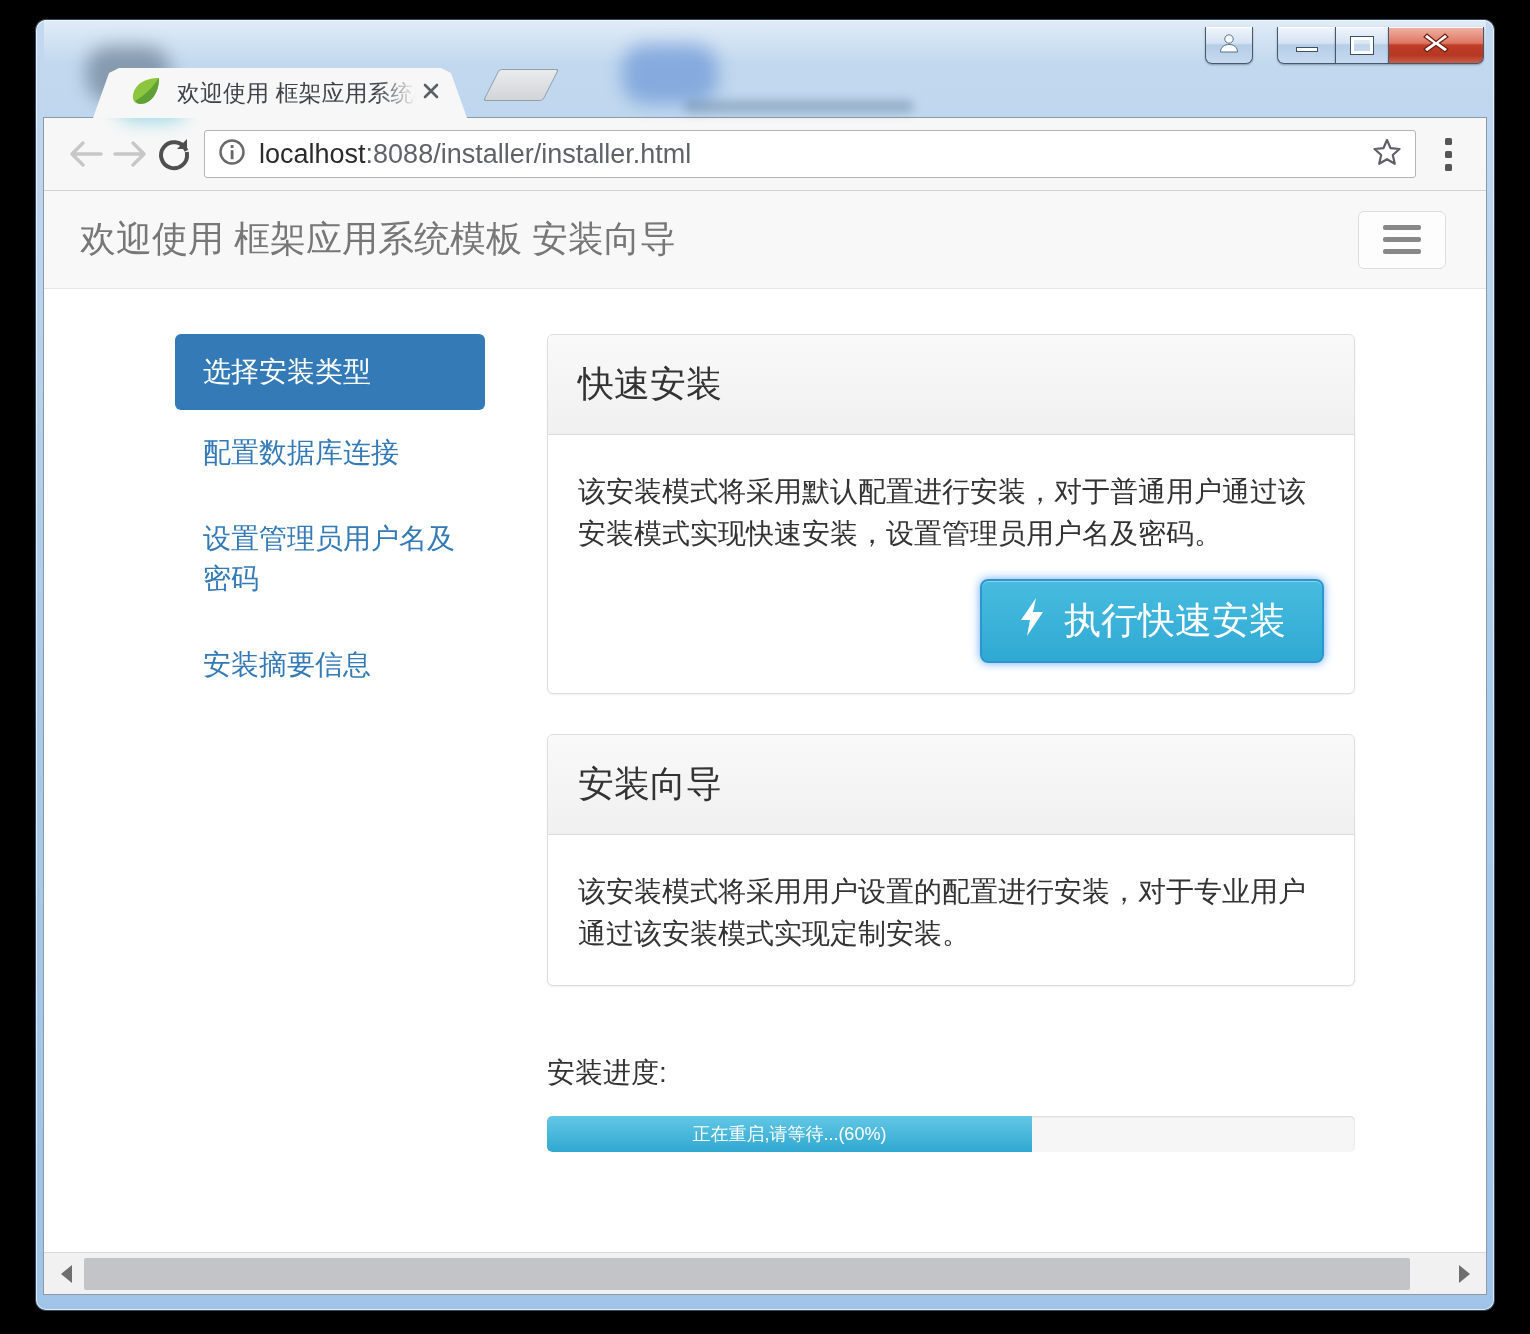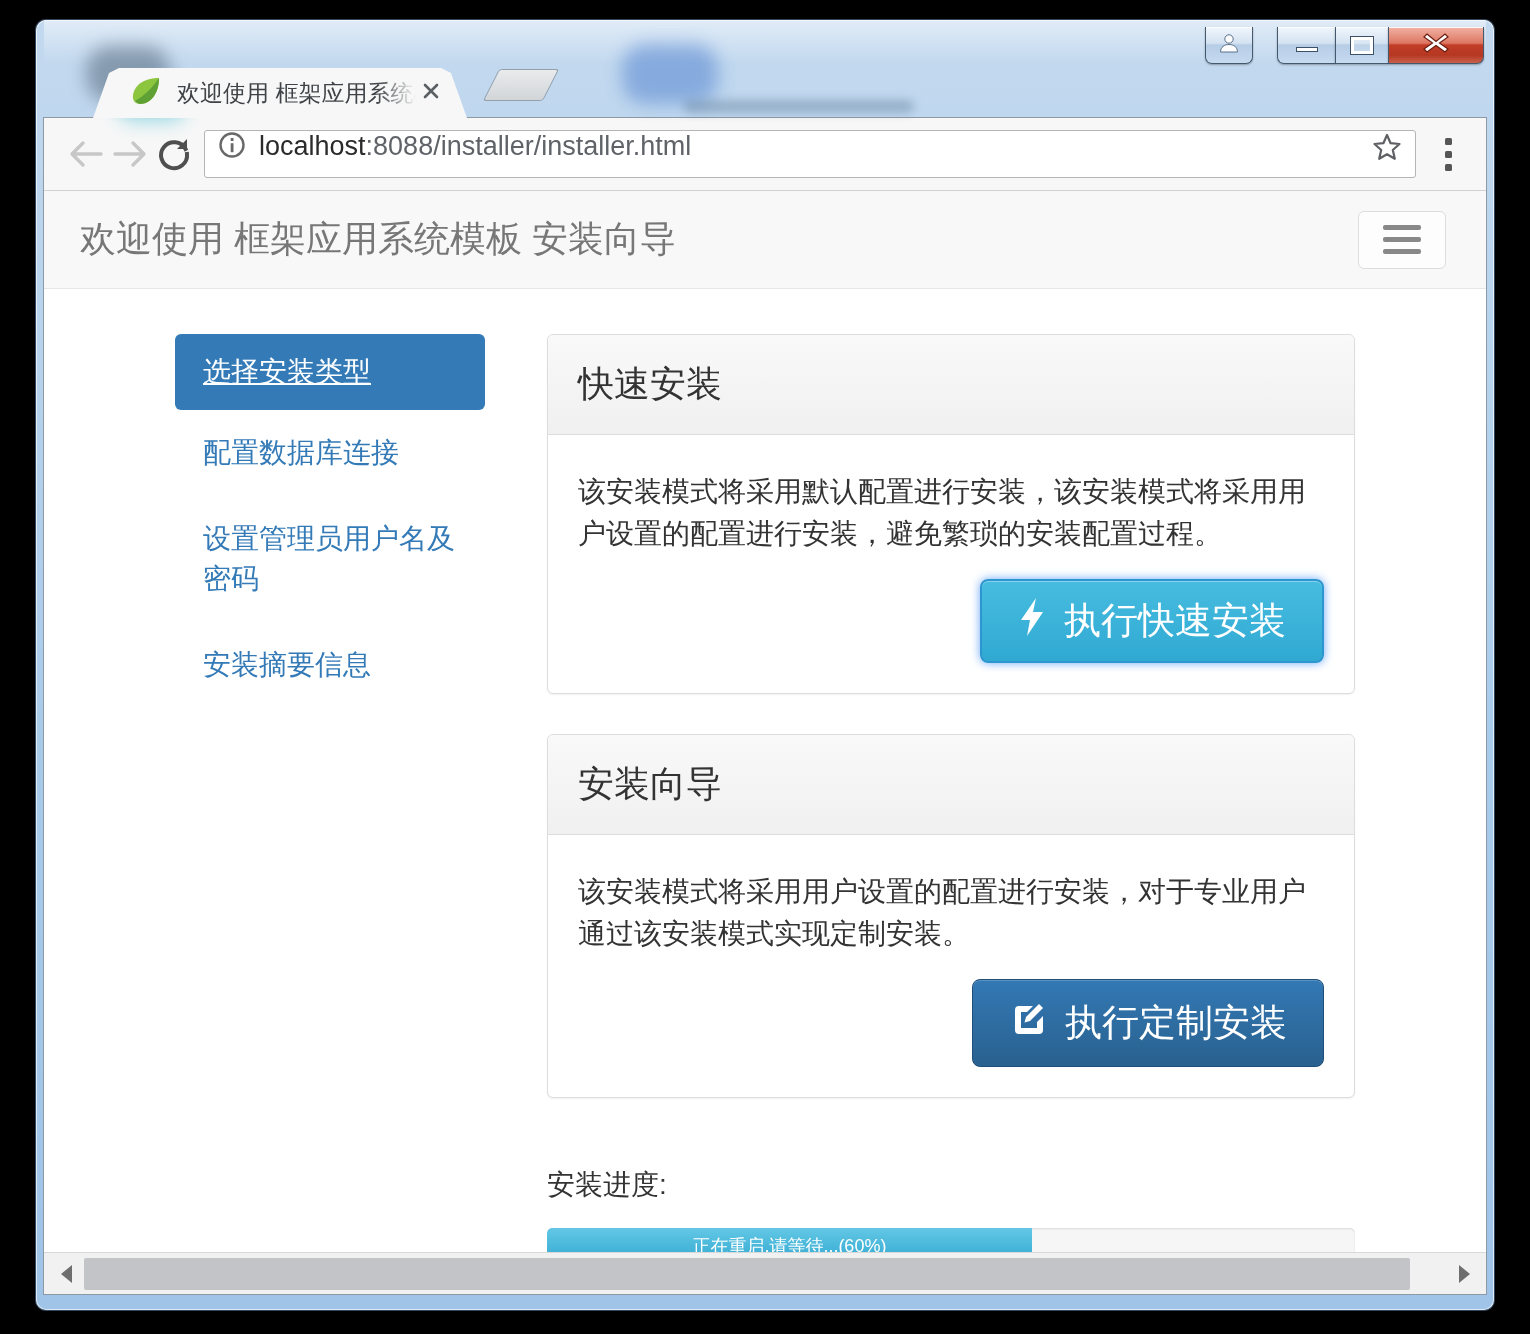--- a/index.html
+++ b/index.html
@@ -46,39 +46,39 @@
     -webkit-mask-image:linear-gradient(to right,#000 82%,transparent 98%); mask-image:linear-gradient(to right,#000 82%,transparent 98%); }
   .newtab { position:absolute; left:447px; bottom:17px; width:60px; height:32px; transform:skewX(-27deg);
     background:linear-gradient(180deg,#e9ebed,#d2d5d8); border:1px solid #93a0ab; border-radius:3px; }
 
   .chrome-body { flex:1; display:flex; flex-direction:column; background:#fff;
     box-shadow:0 0 0 1px #8d99a5; min-height:0; }
   .toolbar { height:73px; flex:none; background:#f7f7f7; border-bottom:1px solid #d2d2d2;
     display:flex; align-items:center; padding:0 16px 0 20px; }
   .nav-ic { width:44px; height:44px; display:flex; align-items:center; justify-content:center; flex:none; }
   .omnibox { flex:1; height:48px; margin:0 10px 0 8px; background:#fff; border:1px solid #b5b5b5; border-radius:3px;
-    display:flex; padding:0 12px 0 13px; min-width:0; }
+    display:flex; align-items:center; padding:0 12px 0 13px; min-width:0; }
   .url-text { flex:1; margin-left:13px; font-size:27px; white-space:nowrap; overflow:hidden; }
   .url-host { color:#2b2b2b; } .url-path { color:#5f6368; }
   .menu-dots { width:44px; height:44px; display:flex; flex-direction:column; align-items:center; justify-content:center; gap:6px; }
   .dot { width:7px; height:7px; background:#565656; border-radius:1.5px; }
 
   
   .viewport { flex:1; background:#fff; overflow:hidden; position:relative; min-height:0;
     font-family:"Liberation Sans","DejaVu Sans",sans-serif; }
   .navbar { height:98px; background:#f8f8f8; border-bottom:1px solid #e7e7e7; display:flex; align-items:center; }
   .brand { margin-left:36px; font-size:36px; color:#777; letter-spacing:0; }
   .hamburger { margin-left:auto; margin-right:40px; width:88px; height:58px; border:1px solid #ddd; border-radius:6px;
     background:#fdfdfd; display:flex; flex-direction:column; align-items:center; justify-content:center; gap:7px; }
   .hbar { width:38px; height:5px; background:#888; border-radius:2px; }
 
   .content { display:flex; padding:45px 0 0 131px; }
   .sidebar { width:310px; flex:none; list-style:none; }
   .sidebar li { font-size:28px; line-height:40px; }
-  .pill-active { background:#337ab7; color:#fff; border-radius:6px; padding:18px 28px;text-decoration:underline; }
+  .pill-active { background:#337ab7; color:#fff; border-radius:6px; padding:18px 28px; }
   .pill-link { color:#337ab7; padding:23px 28px; cursor:pointer; }
 
   .main { width:808px; margin-left:62px; }
   .panel { border:1px solid #ddd; border-radius:6px; box-shadow:0 1px 2px rgba(0,0,0,.06); margin-bottom:40px; background:#fff; }
   .panel-heading { padding:25px 30px; background:linear-gradient(180deg,#f9f9f9,#f0f0f0);
     border-bottom:1px solid #ddd; border-radius:6px 6px 0 0; font-size:36px; color:#333; }
   .panel-body { padding:30px; }
   .panel-body p { font-size:28px; line-height:42px; color:#333; margin-top:6px; }
   .btn-row { text-align:right; margin-top:24px; }
   .big-btn { display:inline-flex; align-items:center; gap:18px; color:#fff; font-size:37px;
@@ -211,49 +211,38 @@
           <li class="pill-active">选择安装类型</li>
           <li class="pill-link">配置数据库连接</li>
           <li class="pill-link">设置管理员用户名及密码</li>
           <li class="pill-link">安装摘要信息</li>
         </ul>
 
         <div class="main">
           <div class="panel">
             <div class="panel-heading">快速安装</div>
             <div class="panel-body">
-              <p>该安装模式将采用默认配置进行安装，该安装模式将采用用户设置的配置进行安装，避免繁琐的安装配置过程。</p>
+              <p>该安装模式将采用默认配置进行安装，对于普通用户通过该安装模式实现快速安装，设置管理员用户名及密码。</p>
               <div class="btn-row">
                 <span class="big-btn btn-quick">
                   <span>
                     <svg width="28" height="40" viewBox="0 0 28 40">
                         <path d="M18 1 L3 23 H12 L9 39 L25 15 H15 Z" fill="#fff"></path>
                       </svg>
                   </span>
                   <span>执行快速安装</span>
                 </span>
               </div>
             </div>
           </div>
 
           <div class="panel">
             <div class="panel-heading">安装向导</div>
             <div class="panel-body">
               <p>该安装模式将采用用户设置的配置进行安装，对于专业用户通过该安装模式实现定制安装。</p>
-              <div class="btn-row">
-                <span class="big-btn btn-custom">
-                  <span>
-                    <svg width="38" height="38" viewBox="0 0 38 38">
-                        <path d="M6 10 a4 4 0 0 1 4-4 h14 l-6 6 h-6 v16 h16 v-6 l6-6 v14 a4 4 0 0 1-4 4 h-20 a4 4 0 0 1-4-4 z" fill="#fff"></path>
-                        <path d="M17 17 L30 4 L34 8 L21 21 L15.5 22.5 Z" fill="#fff"></path>
-                      </svg>
-                  </span>
-                  <span>执行定制安装</span>
-                </span>
-              </div>
             </div>
           </div>
 
           <div class="progress-label">安装进度:</div>
           <div class="progress">
             <div class="progress-fill" style="width: 60%;">正在重启,请等待...(60%)</div>
           </div>
         </div>
       </div>
     </div>

